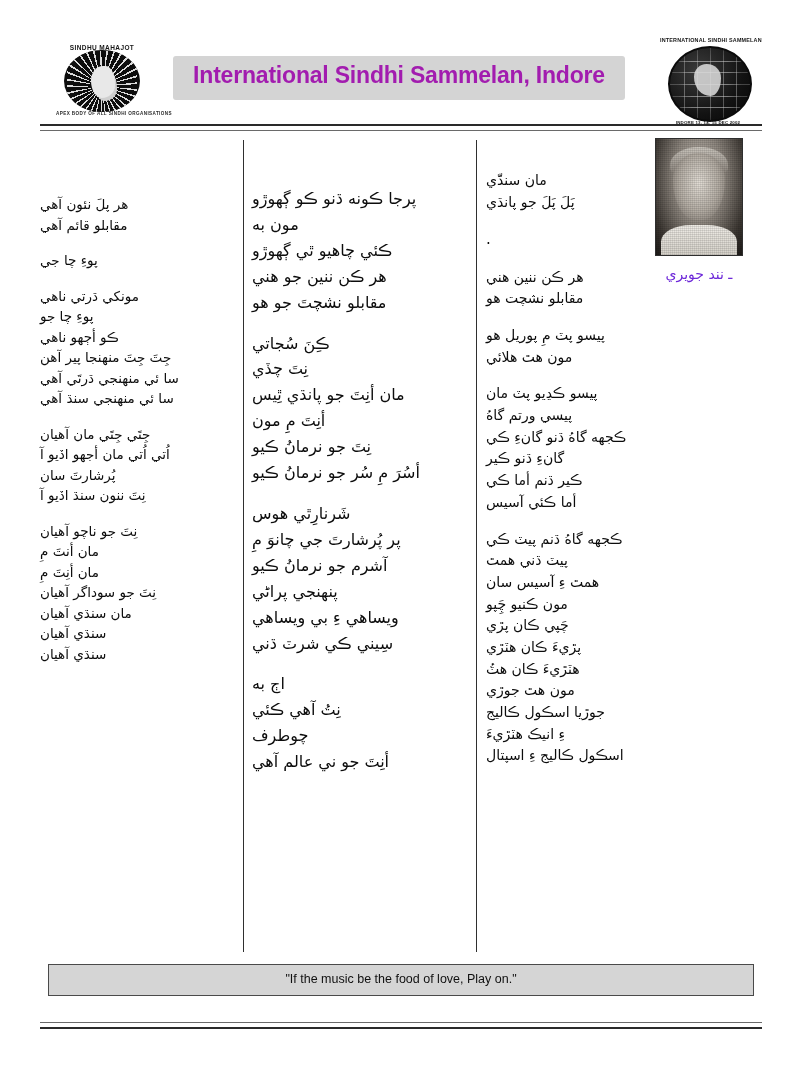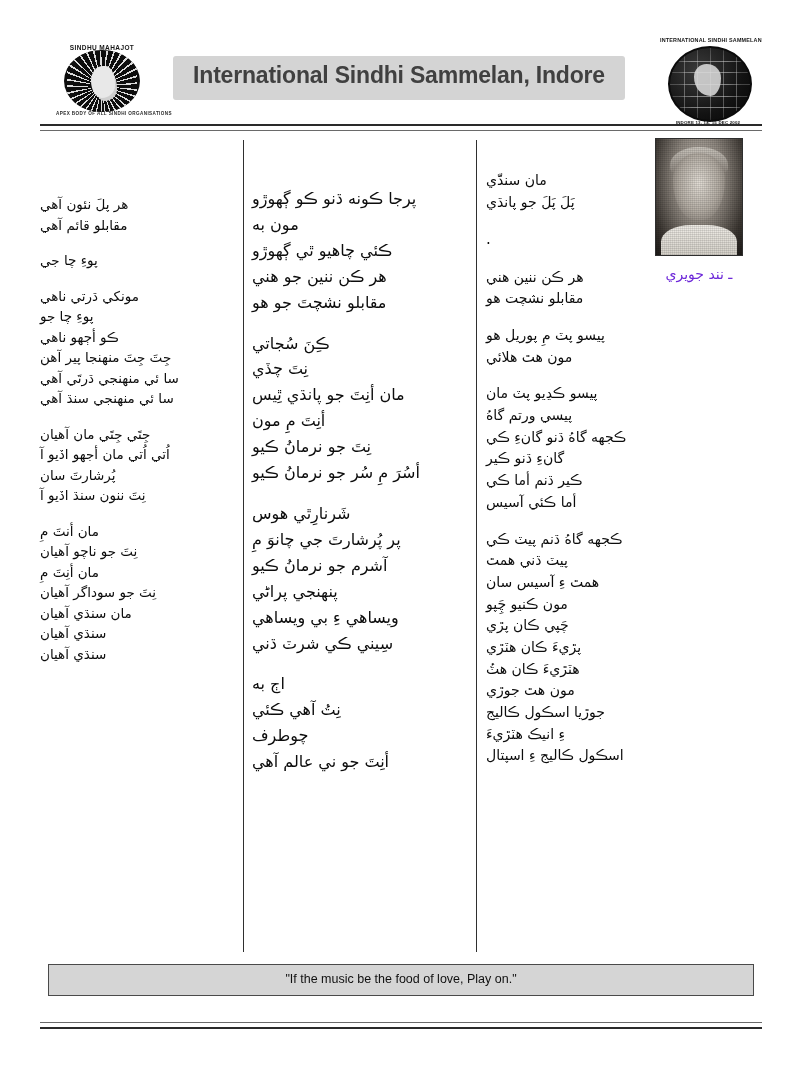--- a/index.html
+++ b/index.html
@@ -91,21 +91,21 @@
     border-radius: 3px;
   }
   .title-band .title-text {
     position: absolute;
     left: 0; right: 0;
     top: 6px;
     text-align: center;
     font-size: 23px;
     font-weight: bold;
     letter-spacing: -0.2px;
-    color: #404040;
+    color: #a21caf;
     font-family: "Liberation Sans", sans-serif;
   }
 
   .logo-right {
     position: absolute;
     left: 620px;
     top: 4px;
     width: 96px;
     height: 92px;
   }
@@ -378,22 +378,22 @@
           <div class="line">سا ئي منهنجي ڌرتَي آهي</div>
           <div class="line">سا ئي منهنجي سنڌ آهي</div>
         </div>
         <div class="stanza">
           <div class="line">جِتَي جِتَي مان آهيان</div>
           <div class="line">اُتي اُتي مان أجهو اڏيو آ</div>
           <div class="line">پُرشارتَ سان</div>
           <div class="line">نِتَ ننون سنڌ اڏيو آ</div>
         </div>
         <div class="stanza">
+          <div class="line">نِتَ جو ناچو آهيان</div>
           <div class="line">مان أنتَ مِ</div>
-          <div class="line">نِتَ جو ناچو آهيان</div>
           <div class="line">مان أنِتَ مِ</div>
           <div class="line">نِتَ جو سوداگر آهيان</div>
           <div class="line">مان سنڌي آهيان</div>
           <div class="line">سنڌي آهيان</div>
           <div class="line">سنڌي آهيان</div>
         </div>
       </div>
     <div class="col col-middle">
         <div class="stanza stanza-pad-a">
           <div class="line">پرجا ڪونه ڌنو ڪو ڳهوڙو</div>

